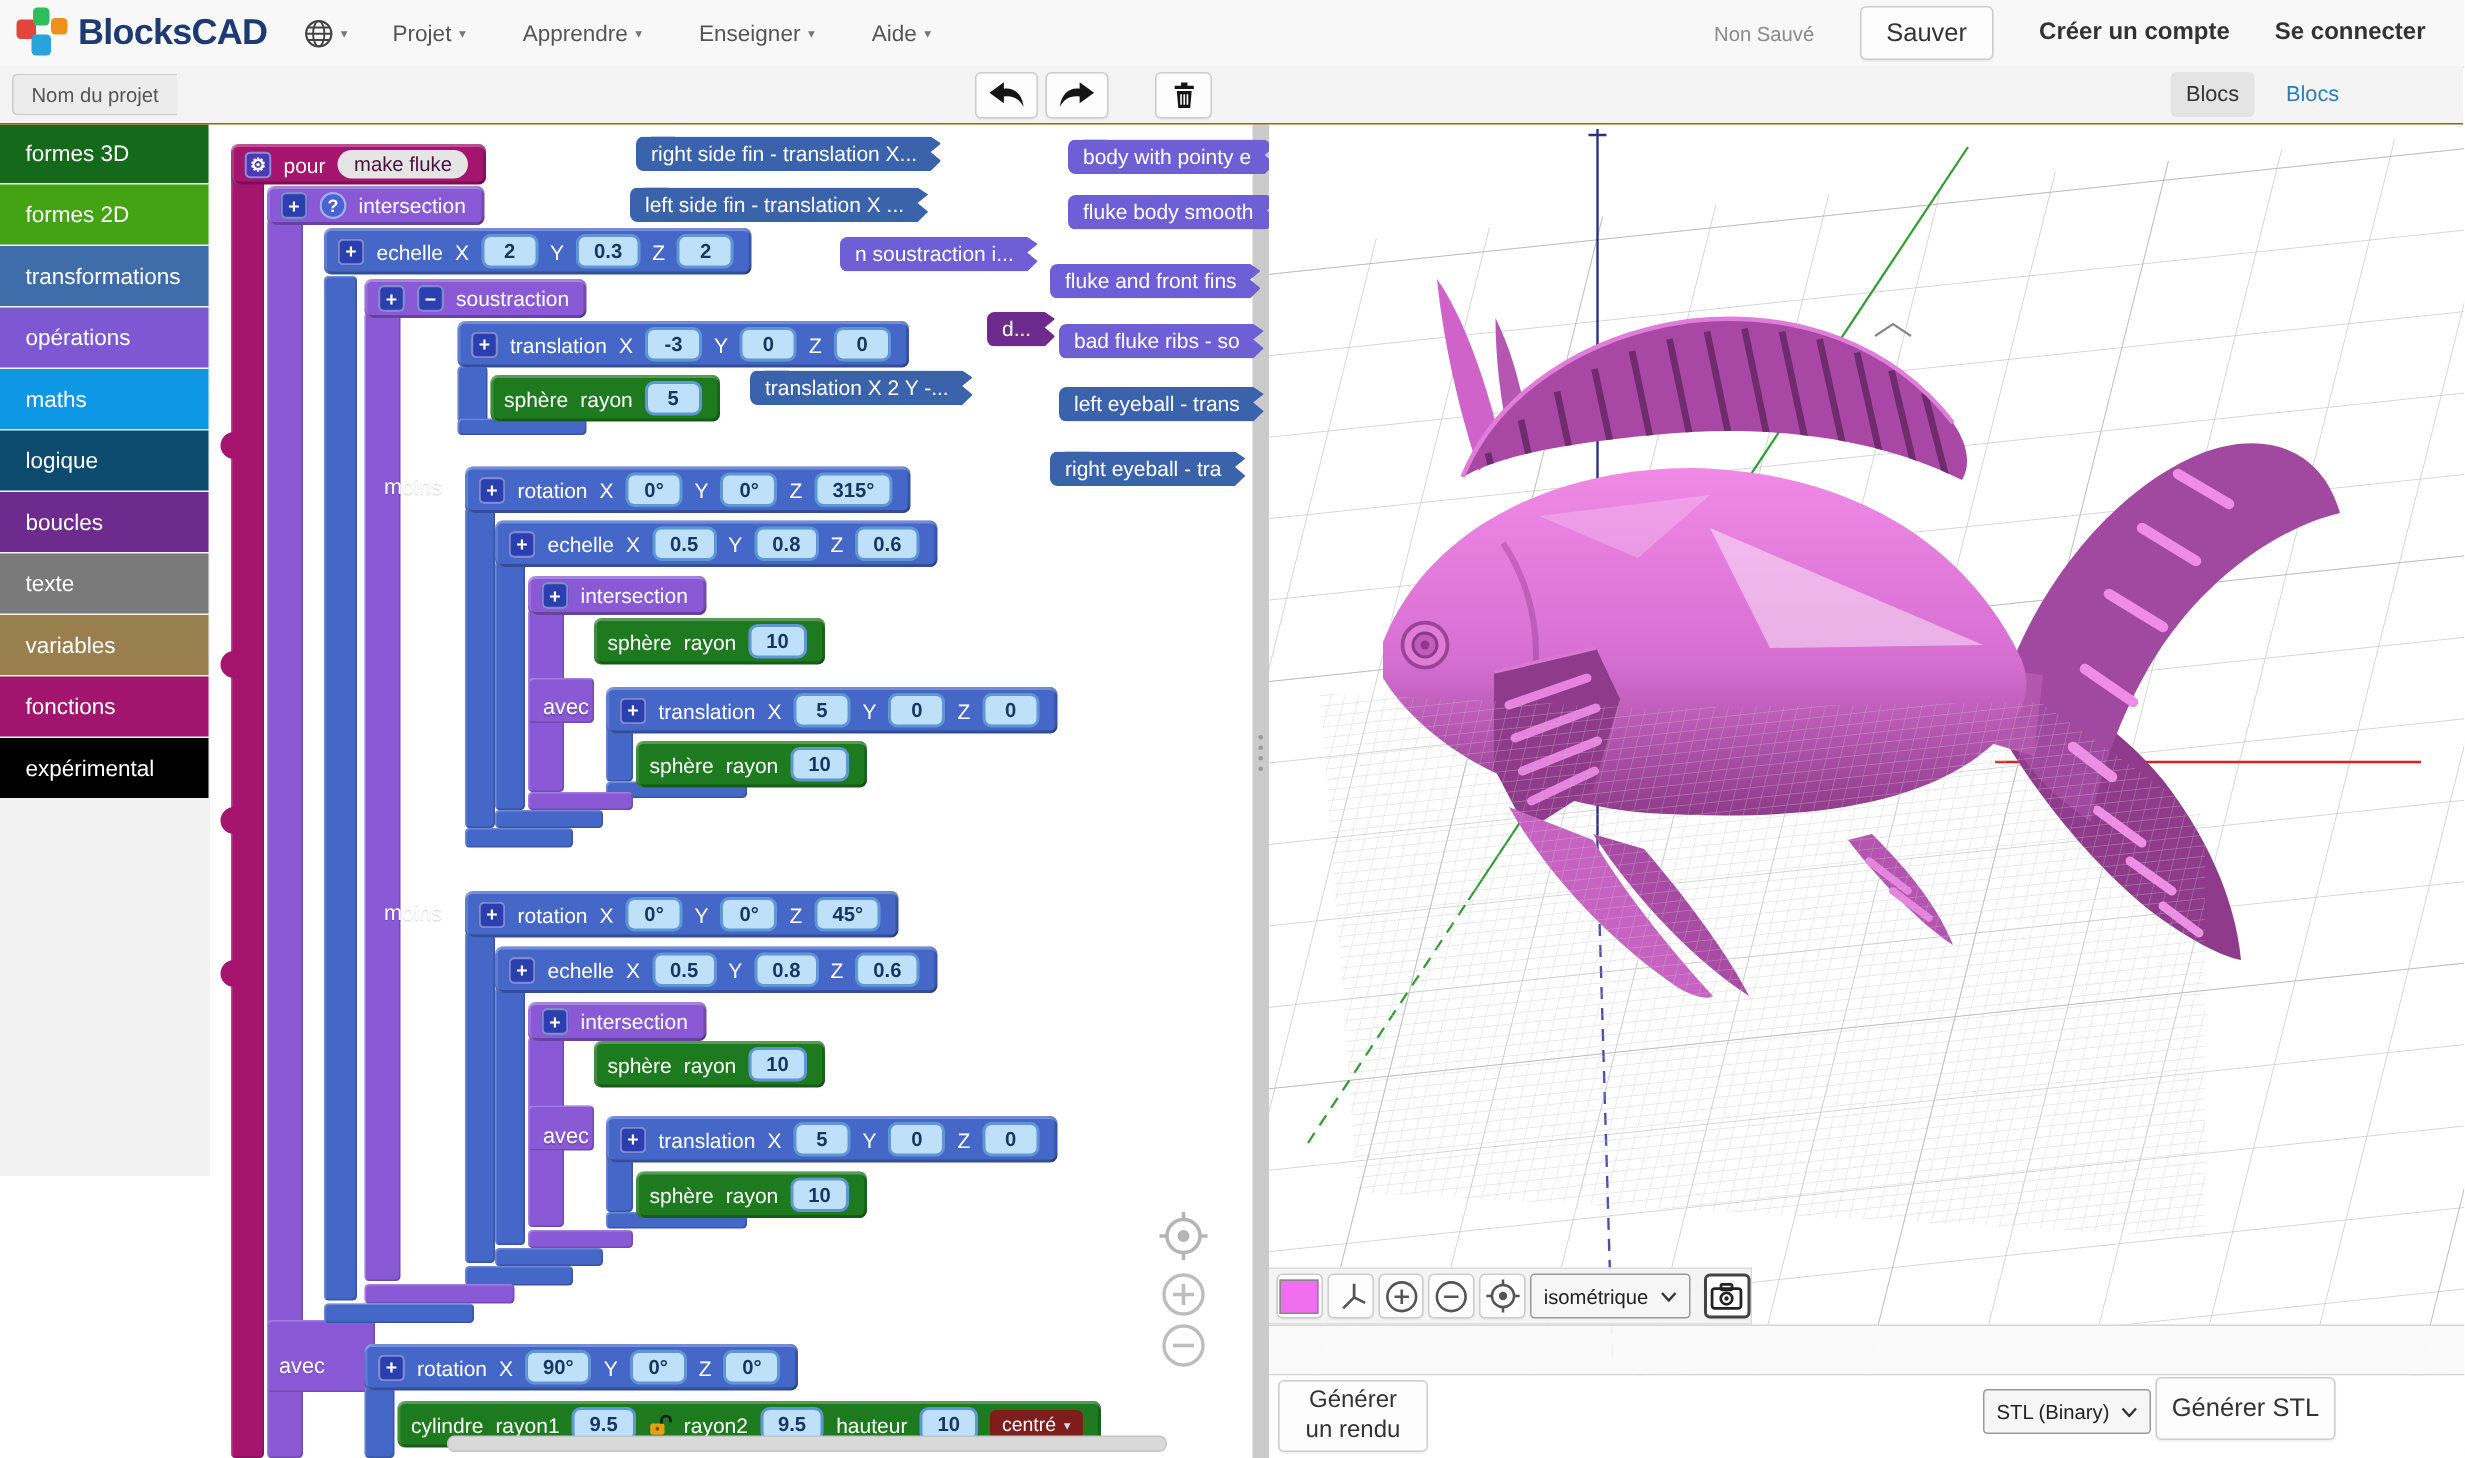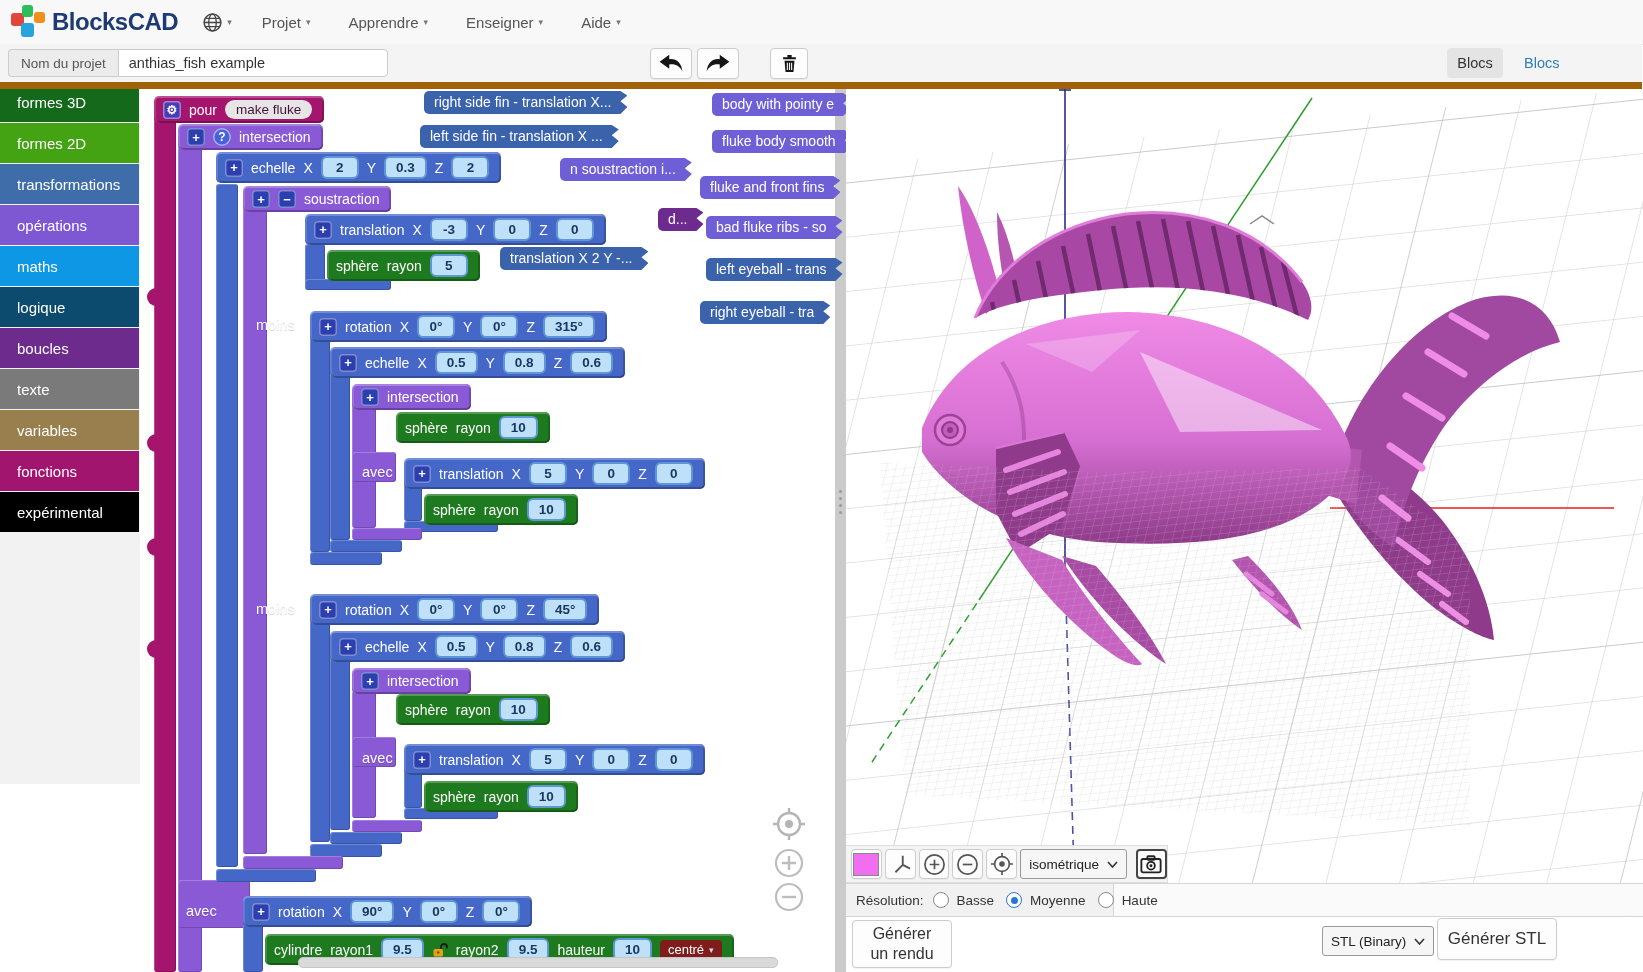--- a/index.html
+++ b/index.html
@@ -16,21 +16,21 @@
   .menu .mi{font-size:15px;color:#555;cursor:pointer;display:flex;align-items:center;gap:5px;}
   .caret{font-size:9px;color:#777;}
   .navright{margin-left:auto;display:flex;align-items:center;gap:30px;padding-right:26px;}
   .unsaved{font-size:13.5px;color:#8a8a8a;}
   .btn{background:#fdfdfd;border:1px solid #ccc;border-radius:4px;color:#333;cursor:pointer;
        box-shadow:0 1px 1px rgba(0,0,0,.05);}
   .savebtn{font-size:17px;padding:7px 17px;}
   .navlink{font-size:16px;font-weight:bold;color:#333;cursor:pointer;}
   
   .tb{position:absolute;left:0;top:44px;width:1642px;height:38px;background:#f4f4f4;
-      border-bottom:7px solid #a16207;z-index:30;}
+      border-bottom:1px solid #a16207;z-index:30;}
   .projgroup{position:absolute;left:8px;top:5px;display:flex;height:28px;}
   .addon{background:#ececec;border:1px solid #ccc;border-right:none;border-radius:4px 0 0 4px;
          font-size:13.5px;color:#555;display:flex;align-items:center;padding:0 12px;}
   .projinput{width:248px;border:1px solid #ccc;border-radius:0 4px 4px 0;font-size:14.5px;
              color:#333;padding:0 10px;font-family:"Liberation Sans",sans-serif;}
   .tbtn{position:absolute;top:4px;width:42px;height:31px;display:flex;align-items:center;justify-content:center;}
   .viewtab{position:absolute;top:4px;height:30px;display:flex;align-items:center;font-size:14.5px;}
   .blocs{left:1447px;width:56px;background:#e4e4e4;border-radius:4px;justify-content:center;color:#333;cursor:pointer;}
   .codelink{left:1518px;color:#2e7cb8;cursor:pointer;padding:0 6px;}
   
@@ -136,26 +136,31 @@
         </span>
       <span class="mi">
           <span>Enseigner</span>
           <span class="caret">▾</span>
         </span>
       <span class="mi">
           <span>Aide</span>
           <span class="caret">▾</span>
         </span>
     </span>
+    <span class="navright">
+      <span class="unsaved">Non Sauvé</span>
+      <button class="btn savebtn">Sauver</button>
+      <span class="navlink">Créer un compte</span>
+      <span class="navlink">Se connecter</span>
+    </span>
   </div>
 
   <div class="tb">
     <span class="projgroup">
       <span class="addon">Nom du projet</span>
-      <input class="projinput" value="anthias_fish example" style="">
     </span>
     <button class="btn tbtn" style="left:650px;">
       <svg width="28" height="21" viewBox="0 0 32 24">
         <path d="M14 2 L3 10 L14 18 V13 C21 12 26 15 29 21 C28 11 22 6 14 7 Z" fill="#151515"></path>
       </svg>
     </button>
     <button class="btn tbtn" style="left:697px;">
       <svg width="28" height="21" viewBox="0 0 32 24">
         <path d="M18 2 L29 10 L18 18 V13 C11 12 6 15 3 21 C4 11 10 6 18 7 Z" fill="#151515"></path>
       </svg>
@@ -516,33 +521,20 @@
         <svg width="22" height="19" viewBox="0 0 24 20">
           <rect x="1.5" y="4" width="21" height="14.5" rx="2" fill="none" stroke="#222" stroke-width="2"></rect>
           <rect x="8" y="1" width="8" height="4" rx="1" fill="none" stroke="#222" stroke-width="2"></rect>
           <circle cx="12" cy="11.3" r="4.2" fill="none" stroke="#222" stroke-width="2"></circle>
           <circle cx="12" cy="11.3" r="1.6" fill="#222"></circle>
         </svg>
       </button>
     </div>
 
     <div class="band"></div>
-    <div class="resrow">
-      <span>Résolution:</span>
-      <span id="resRadios" style="display:flex;align-items:center;gap:8px;">
-          <span class="radio"></span>
-          <span class="rlabel">Basse</span>
-          <span class="radio sel">
-            <i></i>
-          </span>
-          <span class="rlabel">Moyenne</span>
-          <span class="radio"></span>
-          <span class="rlabel">Haute</span>
-        </span>
-    </div>
     <div class="botwhite"></div>
     <button class="btn renderbtn">
       <span>Générer</span><br>
       <span>un rendu</span>
     </button>
     <span class="isosel stlsel">
       <span>STL (Binary)</span>
       <svg width="11" height="7" viewBox="0 0 11 7">
         <path d="M1 1 L5.5 6 L10 1" fill="none" stroke="#333" stroke-width="1.6"></path>
       </svg>

